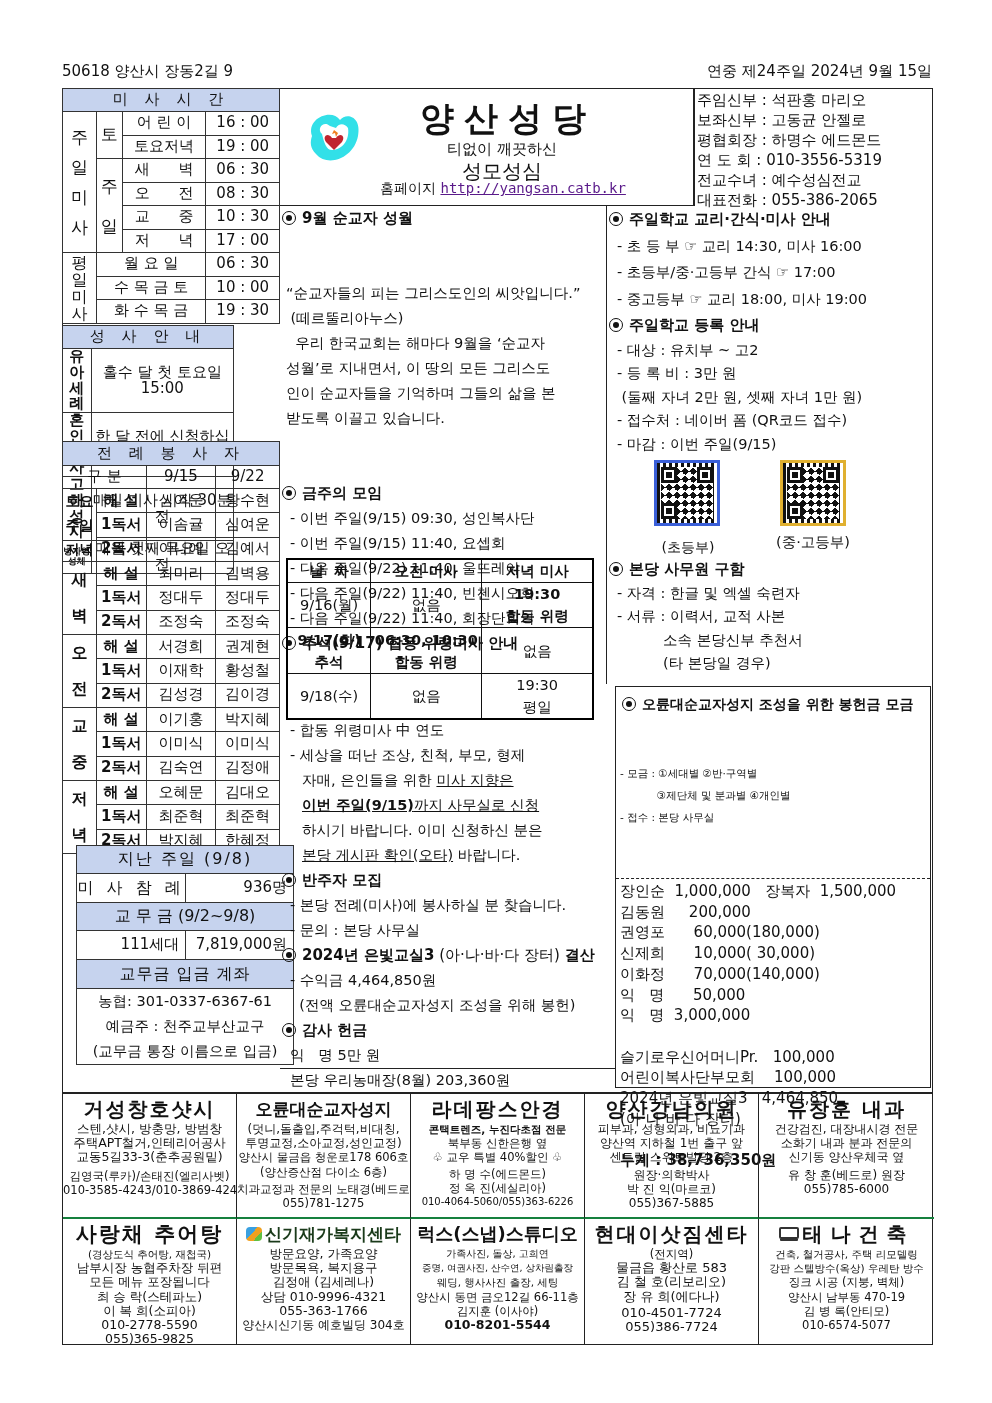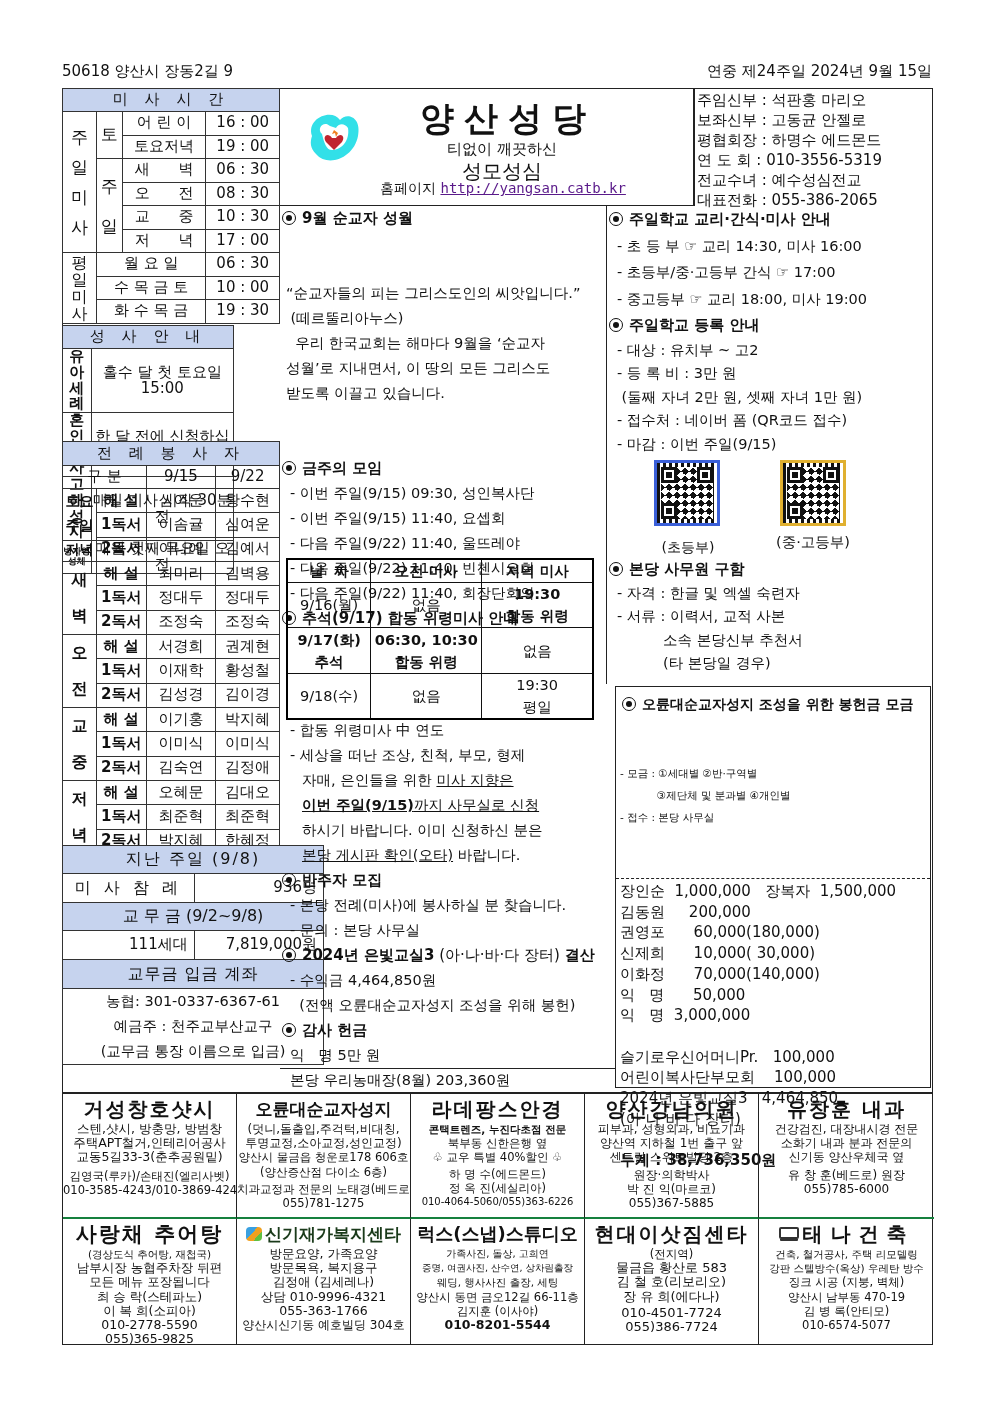--- a/index.html
+++ b/index.html
@@ -260,21 +260,21 @@
         <td>최준혁</td>
       </tr>
   <tr style="height:23.5px">
         <td class="bold">2독서</td>
         <td>박지혜</td>
         <td>한혜정</td>
       </tr>
 </tbody>
   </table>
 
-<table class="grid" style="left:62px; top:845px; width:262px;">
+<table class="grid" style="left:76px; top:845px; width:218px;">
   <colgroup>
       <col style="width:110px">
       <col style="width:108px">
     </colgroup>
   <tbody>
       <tr style="height:28px">
         <td colspan="2" class="hdr-blue" style="font-size:16px; letter-spacing:2px">지난 주일 (9/8)</td>
       </tr>
   <tr style="height:29px">
         <td style="font-size:16px; letter-spacing:4px">미 사 참 례</td>
@@ -325,21 +325,21 @@
   <div class="info-row"><span>전교수녀</span> : <span>예수성심전교</span></div>
   <div class="info-row"><span>대표전화</span> : <span>055-386-2065</span></div>
 </div>
 <div class="abs" style="left:694px; top:88px; width:1px; height:118px; background:#222"></div>
 <div class="abs" style="left:606px; top:206px; width:1px; height:478px; background:#222"></div>
 <div class="abs" style="left:280px; top:1068px; width:335px; height:1px; background:#222"></div>
 
 <div class="col" style="left:282px; top:206px; width:324px;">
   <div class="bullet"><span class="dot"></span><span>9월 순교자 성월</span></div>
   <div style="padding-left:4px; white-space:pre">
-    <div>“순교자들의 피는 그리스도인의 씨앗입니다.”</div><div> (떼르뚤리아누스)</div><div>  우리 한국교회는 해마다 9월을 ‘순교자</div><div>성월’로 지내면서, 이 땅의 모든 그리스도</div><div>받도록 이끌고 있습니다.</div>
+    <div>“순교자들의 피는 그리스도인의 씨앗입니다.”</div><div> (떼르뚤리아누스)</div><div>  우리 한국교회는 해마다 9월을 ‘순교자</div><div>성월’로 지내면서, 이 땅의 모든 그리스도</div><div>인이 순교자들을 기억하며 그들의 삶을 본</div><div>받도록 이끌고 있습니다.</div>
   </div>
   <div class="bullet"><span class="dot"></span><span>금주의 모임</span></div>
   <div class="ind">
     <div>- 이번 주일(9/15) 09:30, 성인복사단</div>
       <div>- 이번 주일(9/15) 11:40, 요셉회</div>
       <div>- 다음 주일(9/22) 11:40, 울뜨레야</div>
       <div>- 다음 주일(9/22) 11:40, 빈첸시오회</div>
       <div>- 다음 주일(9/22) 11:40, 회장단회의</div>
   </div>
   <div class="bullet"><span class="dot"></span><span>추석(9/17) 합동 위령미사 안내</span></div>

